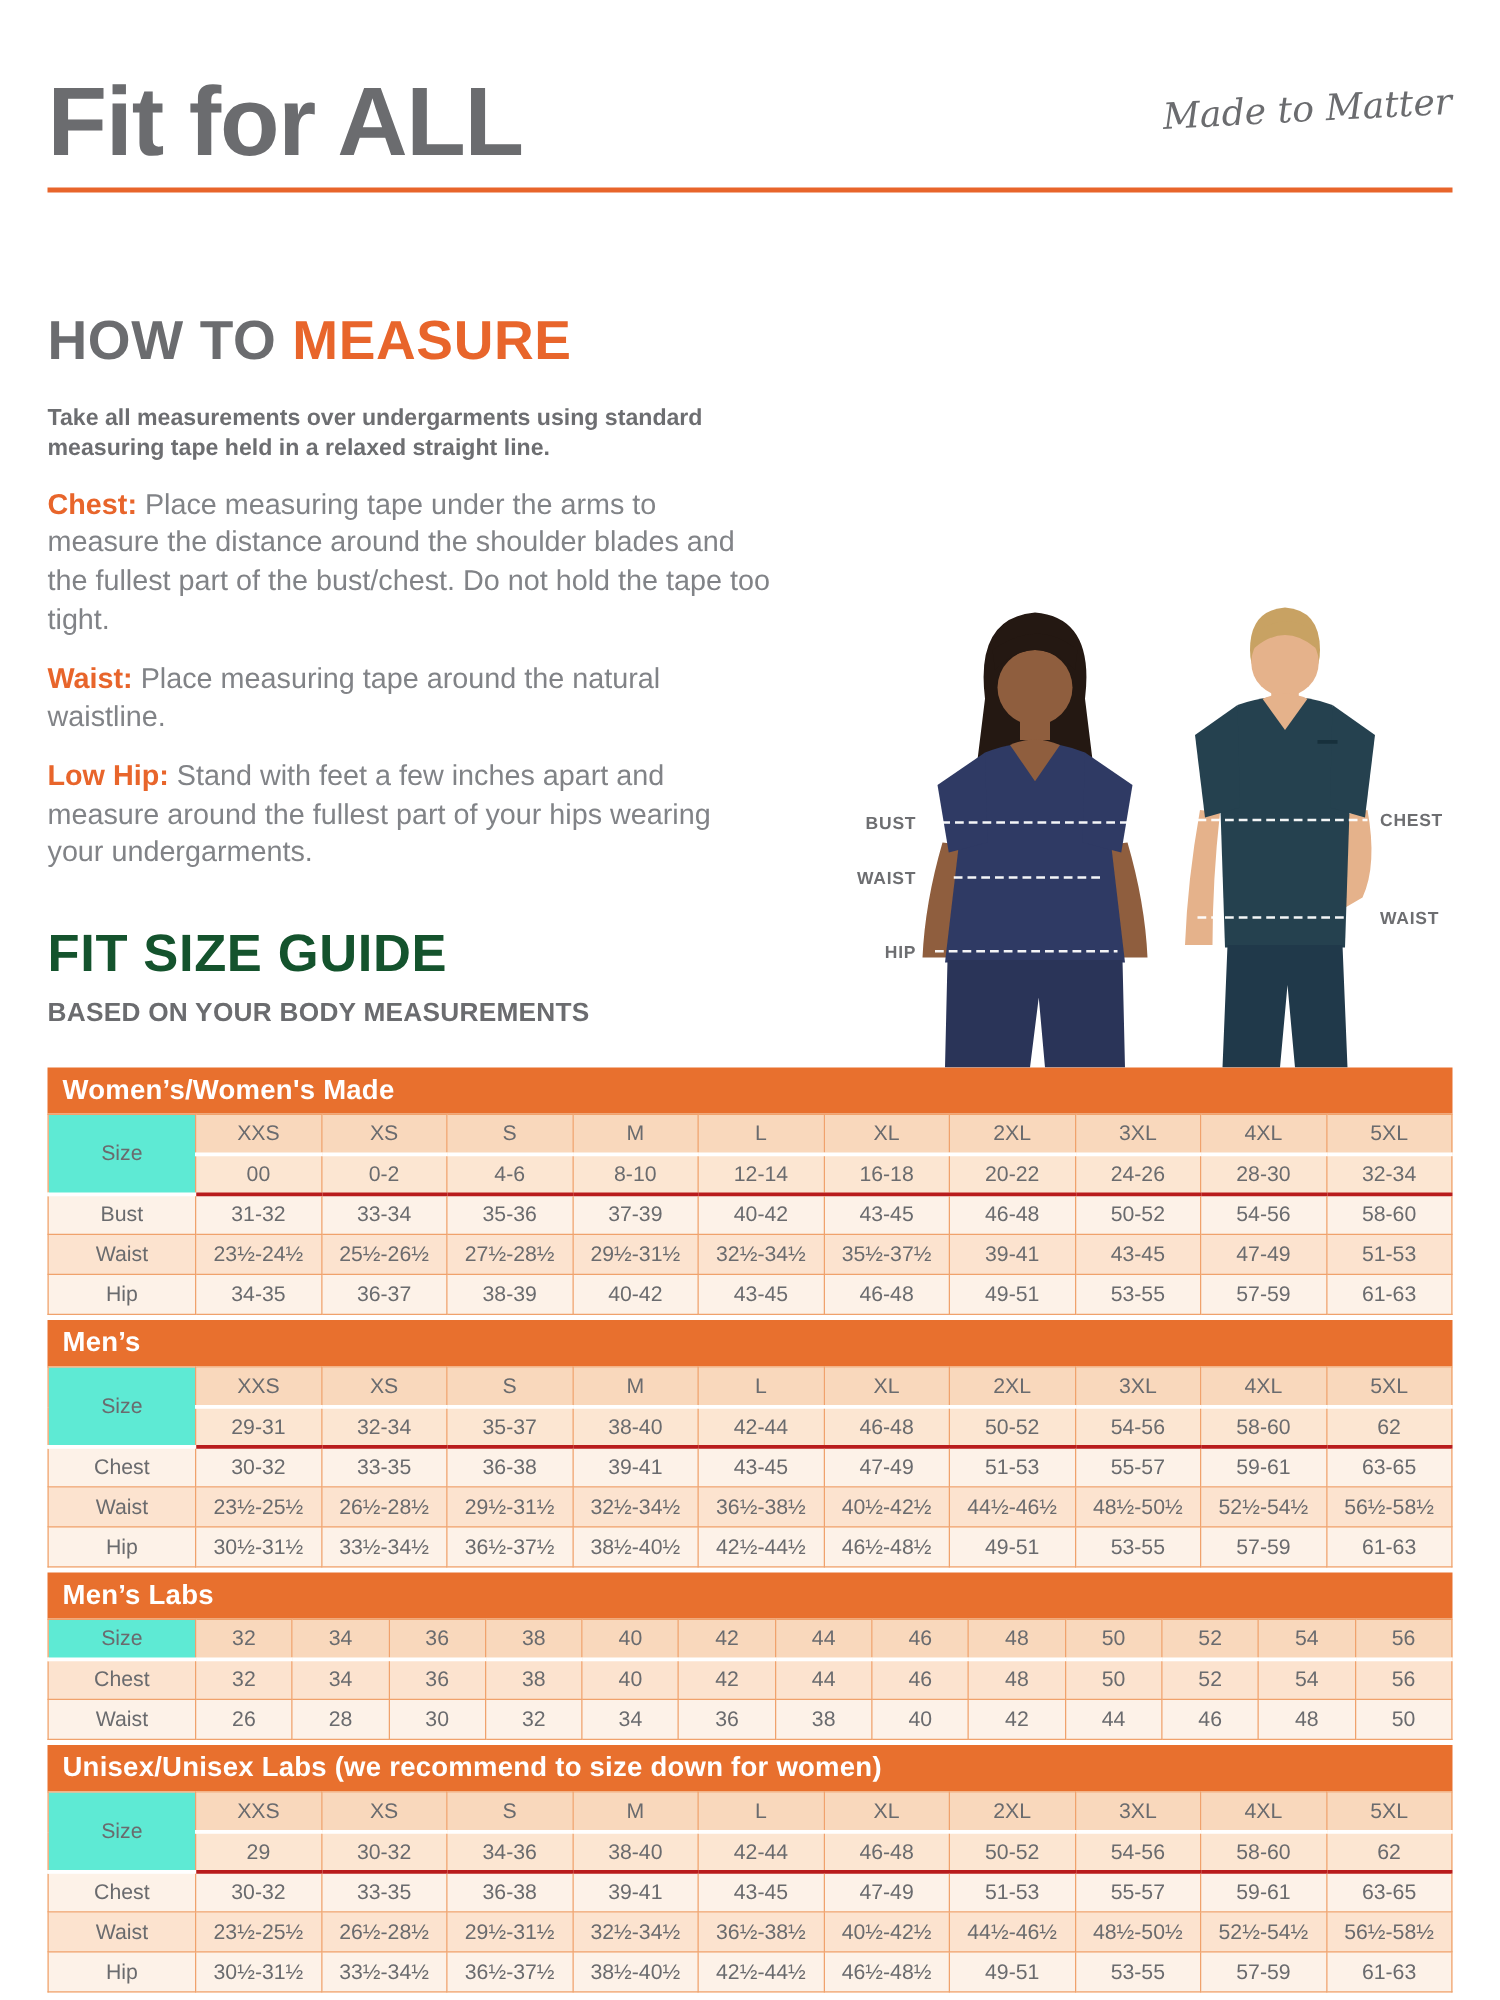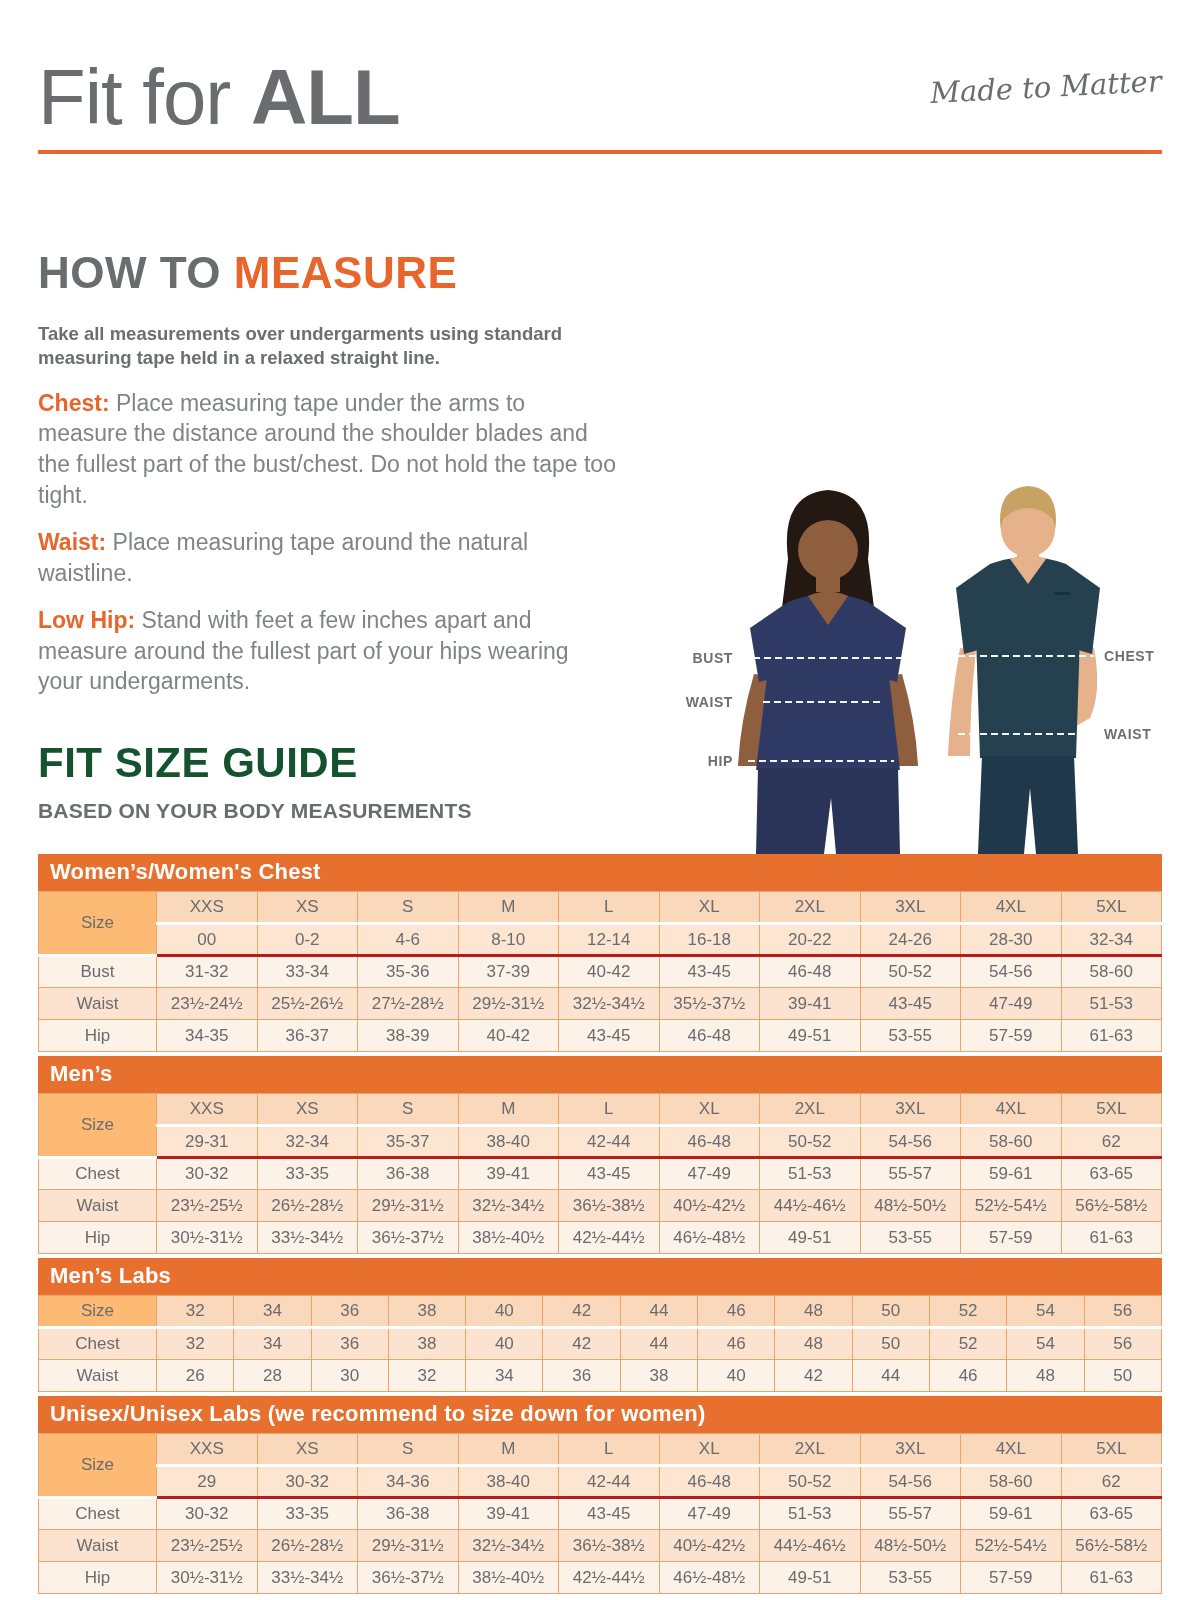--- a/index.html
+++ b/index.html
@@ -4,21 +4,21 @@
 <style>
   * { margin:0; padding:0; box-sizing:border-box; }
   html,body { background:#ffffff; }
   .page {
     position:relative; width:1200px; height:1600px; margin:0 auto;
     background:#ffffff; font-family:"Liberation Sans", sans-serif; overflow:hidden;
   }
   
   .header { display:flex; justify-content:space-between; align-items:flex-start; padding:58px 38px 0 38px; }
   .page-title { font-size:78px; line-height:1.0; color:#6b6c6f; letter-spacing:-1px; }
-  .page-title .t-light { font-weight:normal; }
+  .page-title .t-light { font-weight:bold; }
   .page-title .t-bold  { font-weight:bold; }
   .brand-block { text-align:right; margin-top:4px; }
   .brand { color:#e8652b; font-weight:bold; font-size:49px; line-height:1.0; letter-spacing:2px; }
   .brand sup { font-size:13px; letter-spacing:0; vertical-align:6px; }
   .tagline { color:#6b6c6f; font-family:"DejaVu Serif", serif; font-style:italic; font-size:29px;
              margin-top:2px; transform:rotate(-3deg); transform-origin:right center; }
   .rule { height:4px; background:#e8652b; margin:14px 38px 0 38px; }
 
   
   .main { position:relative; margin:0 38px; height:606px; }
@@ -41,21 +41,21 @@
   
   .tables { margin:0 38px; }
   .table-block + .table-block { margin-top:4px; }
   .table-banner { background:#e8702e; color:#ffffff; font-weight:bold; font-size:22px;
                   padding:5px 12px 6px 12px; letter-spacing:0.2px; }
   table.size-table { width:100%; border-collapse:collapse; table-layout:fixed; background:#fdf2e8; }
   table.size-table th, table.size-table td {
     border:1px solid #f0a26c; font-size:17px; color:#6a6b6e; text-align:center;
     height:32px; padding:0 2px; font-weight:normal;
   }
-  th.corner { background:#fdba74; text-align:left; padding-left:10px; }
+  th.corner { background:#5eead4; text-align:left; padding-left:10px; }
   th.size-head { background:#f9d8bc; font-weight:bold; height:36px; }
   tr.headrow th { border-bottom:3px solid #ffffff; }
   tr.subhead td { background:#fce6d2; border-bottom:3px solid #b91c1c; }
   tr.medium td { background:#fce3cf; }
   tr.light  td { background:#fdf2e8; }
   td.row-label { text-align:left; padding-left:10px; }
 </style>
 </head>
 <body>
 
@@ -129,21 +129,21 @@
       <span class="fig-label ralign" style="left:95px; top:194px;">BUST</span>
       <span class="fig-label ralign" style="left:95px; top:238px;">WAIST</span>
       <span class="fig-label ralign" style="left:95px; top:297px;">HIP</span>
       <span class="fig-label" style="left:466px; top:192px;">CHEST</span>
       <span class="fig-label" style="left:466px; top:270px;">WAIST</span>
     </div>
   </div>
 
   <div class="tables">
     <div class="table-block">
-        <div class="table-banner">Women’s/Women's Chest</div>
+        <div class="table-banner">Women’s/Women's Made</div>
         <table class="size-table">
           <colgroup>
             <col style="width: 118px;">
             <col>
             <col>
             <col>
             <col>
             <col>
             <col>
             <col>

